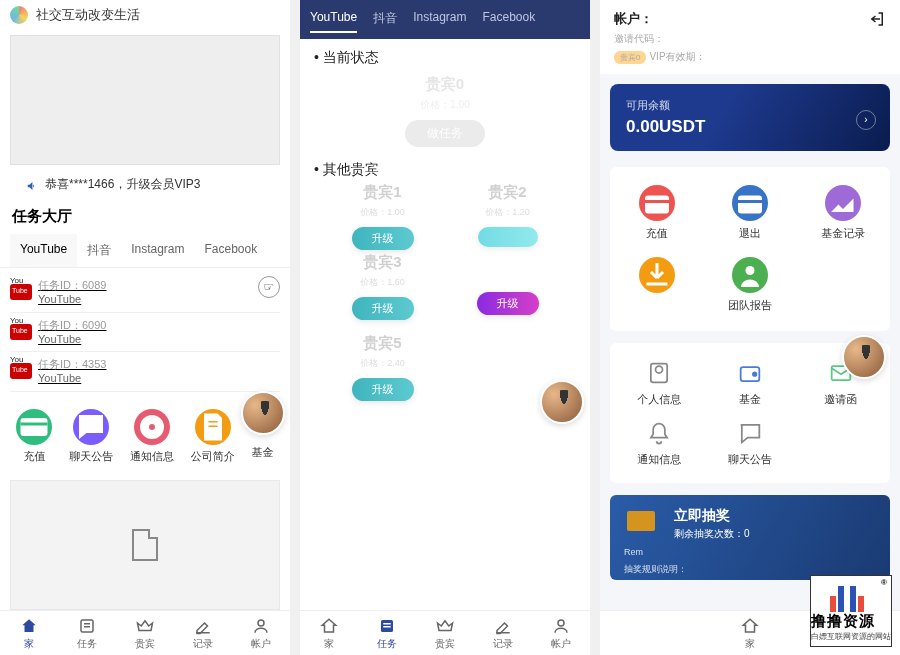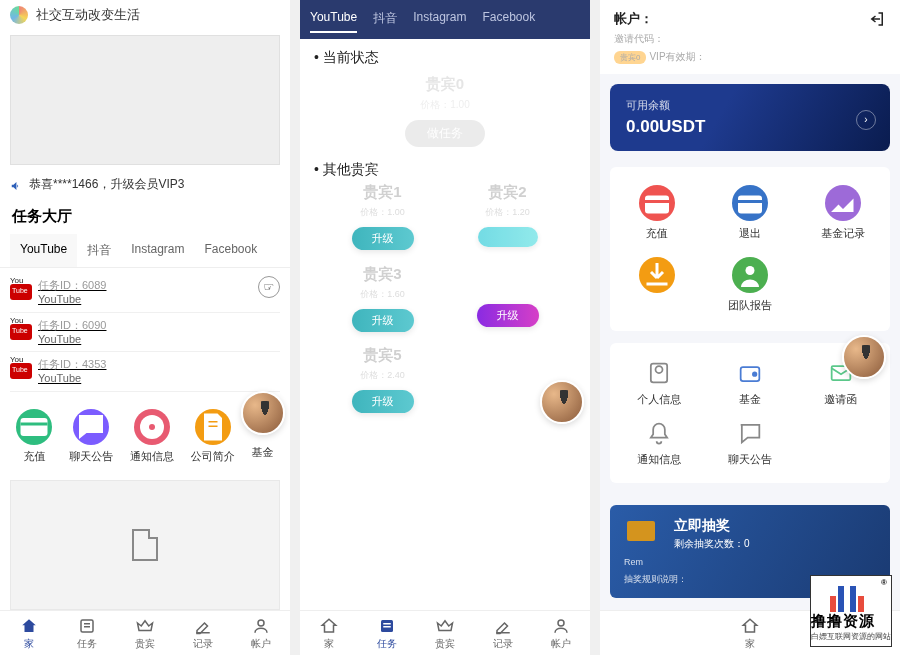--- a/index.html
+++ b/index.html
@@ -7,21 +7,21 @@
 .container { display: flex; gap: 10px; padding: 0; width: 900px; height: 655px; }
 .panel { background: #fff; position: relative; overflow: hidden; }
 .panel-left { width: 290px; height: 655px; display: flex; flex-direction: column; }
 .panel-mid { width: 290px; height: 655px; display: flex; flex-direction: column; }
 .panel-right { width: 300px; height: 655px; display: flex; flex-direction: column; background: #f5f6fa; }
 
 
 .l-header { display: flex; align-items: center; padding: 6px 10px; font-size: 13px; color: #333; background: #fff; }
 .l-logo { width: 18px; height: 18px; margin-right: 8px; border-radius: 50%; background: conic-gradient(#e74c3c, #f1c40f, #3498db, #2ecc71); opacity: .7; }
 .l-hero { height: 130px; margin: 5px 10px; background: #eee; border: 1px solid #e0e0e0; }
-.l-announce { display: flex; align-items: flex-end; padding: 6px 10px; font-size: 12px; color: #333; }
+.l-announce { display: flex; align-items: flex-end; padding: 6px 10px; font-size: 12px; color: #333; margin-left: 16px; }
 .l-announce-icon { width: 14px; height: 14px; margin-right: 5px; color: #2d5fb9; }
 .l-section-title { font-size: 15px; font-weight: 700; padding: 8px 12px; }
 .l-tabs { display: flex; padding: 0 10px; font-size: 12px; border-bottom: 1px solid #eee; }
 .l-tab { padding: 8px 10px; color: #666; cursor: pointer; }
 .l-tab.active { color: #000; background: #f8f8f8; }
 .l-task-list { padding: 5px 10px; position: relative; }
 .l-task { display: flex; align-items: center; padding: 5px 0; border-bottom: 1px solid #f0f0f0; text-decoration: underline; }
 .yt-icon { width: 22px; height: 16px; background: #cc0000; border-radius: 3px; margin-right: 6px; position: relative; }
 .yt-icon:before { content: "You"; color: #fff; font-size: 8px; position: absolute; top: -8px; left: 0; color: #222; }
 .yt-icon:after { content: "Tube"; color: #fff; font-size: 7px; position: absolute; top: 3px; left: 2px; }
@@ -83,21 +83,21 @@
 .bg-blue { background: #3773c7; }
 .bg-purple { background: #9d6ad8; }
 .bg-orange { background: #f39c12; }
 .bg-green { background: #4caf50; }
 .r-grid2 { display: flex; flex-wrap: wrap; background: #fff; margin: 6px 10px; border-radius: 6px; padding: 10px 4px; position: relative; }
 .r-grid2-item { width: 33.33%; text-align: center; font-size: 11px; color: #333; cursor: pointer; padding: 6px 0; }
 .r-grid2-icon { width: 28px; height: 28px; margin: 0 auto 5px; color: #888; display: flex; align-items: center; justify-content: center; }
 .r-grid2-icon.card { color: #4a7cd4; }
 .r-grid2-icon.mail { color: #5bc88a; }
 .r-avatar { position: absolute; right: 4px; top: -8px; }
-.r-lottery { margin: 16px 10px 0; background: linear-gradient(120deg,#2a5ca8,#1a3a72); border-radius: 6px; color: #fff; padding: 12px 14px 12px; font-size: 11px; position: relative; overflow: hidden; }
+.r-lottery { margin: 6px 10px 0; background: linear-gradient(120deg,#2a5ca8,#1a3a72); border-radius: 6px; color: #fff; padding: 12px 14px 4px; font-size: 11px; position: relative; overflow: hidden; }
 .r-lottery-title { font-size: 14px; font-weight: 700; }
 .r-lottery-sub { font-size: 10px; margin-top: 2px; }
 .r-lottery-rule { font-size: 9px; margin-top: 6px; opacity: .8; }
 .gift { position: absolute; left: 14px; top: 6px; width: 34px; height: 30px; }
 .gift-box { width: 28px; height: 20px; background: #d4941e; position: absolute; bottom: 0; left: 3px; border-radius: 2px; }
 .r-lottery-txt { margin-left: 50px; }
 
 
 .watermark { position: absolute; right: 8px; bottom: 8px; background: #fff; border: 1px solid #333; padding: 4px 0; display: flex; align-items: center; font-size: 11px; font-weight: 700; flex-direction: column; }
 .wm-logo { width: 40px; height: 32px; margin-right: 6px; position: relative; }
@@ -275,21 +275,21 @@
       <div class="vip-title">贵宾1</div>
       <div class="vip-sub">价格：1.00</div>
       <div class="vip-up-btn grad-blue">升级</div>
     </div>
     <div class="vip-other">
       <div class="vip-title">贵宾2</div>
       <div class="vip-sub">价格：1.20</div>
       <div class="vip-up-btn grad-teal" style="width:60px;height:20px"></div>
     </div>
   </div>
-  <div class="vip-other-row" style="margin-top:14px">
+  <div class="vip-other-row" style="margin-top:2px">
     <div class="vip-other">
       <div class="vip-title">贵宾3</div>
       <div class="vip-sub">价格：1.60</div>
       <div class="vip-up-btn grad-blue">升级</div>
     </div>
     <div class="vip-other">
       <div class="vip-title">&nbsp;</div>
       <div class="vip-sub">&nbsp;</div>
       <div class="vip-up-btn grad-purple">升级</div>
     </div>

